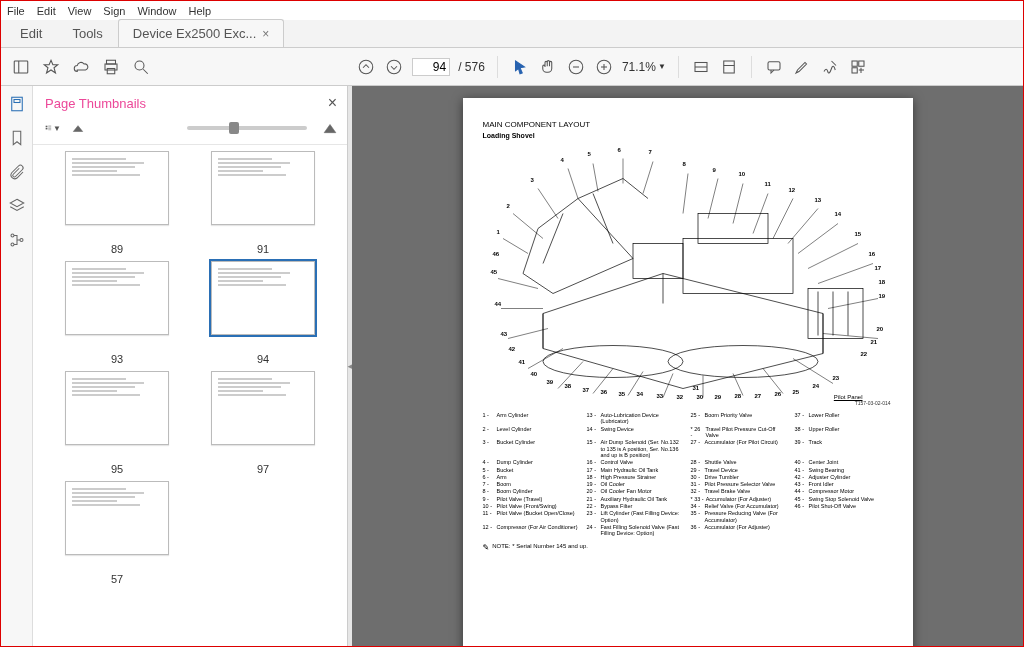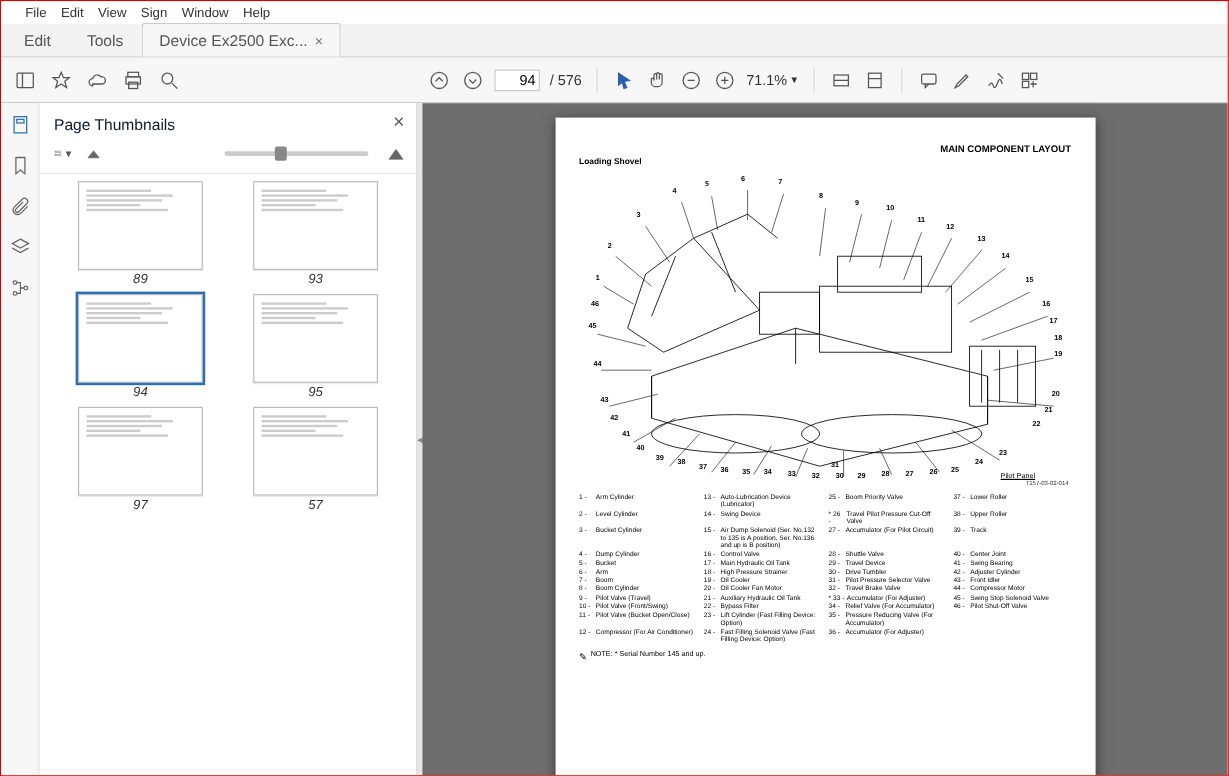--- a/index.html
+++ b/index.html
@@ -1,17 +1,17 @@
 <!DOCTYPE html>
 <html><head>
 <meta charset="utf-8">
 <style>
   * { box-sizing: border-box; margin: 0; padding: 0; }
   body { font-family: "Segoe UI", Arial, sans-serif; font-size: 12px; background: #fff; width: 1024px; height: 647px; overflow: hidden; border: 1px solid #d00; }
-  .menubar { height: 19px; display: flex; align-items: center; padding: 0 20px; gap: 12px; font-size: 11px; color: #333; background: #fff; }
+  .menubar { height: 19px; display: flex; align-items: center; padding: 0 6px; gap: 12px; font-size: 11px; color: #333; background: #fff; }
   .menubar span { cursor: default; }
   .tabbar { height: 28px; display: flex; align-items: flex-end; background: #f3f3f3; border-bottom: 1px solid #ccc; padding-left: 4px; }
   .tab { padding: 6px 14px; font-size: 13px; color: #555; border: 1px solid transparent; border-bottom: none; display: flex; align-items: center; gap: 6px; }
   .tab.active { background: #f7f7f7; border-color: #ccc; border-radius: 3px 3px 0 0; }
   .tab .close { font-size: 12px; color: #777; }
   .toolbar { height: 38px; background: #f7f7f7; border-bottom: 1px solid #ccc; display: flex; align-items: center; }
   .tool-left, .tool-center, .tool-right { display: flex; align-items: center; gap: 10px; padding: 0 10px; }
   .tool-left { width: 200px; }
   .tool-center { flex: 1; justify-content: center; gap: 8px; }
   .tool-icon { width: 20px; height: 20px; display: flex; align-items: center; justify-content: center; color: #555; font-size: 16px; }
@@ -20,40 +20,40 @@
   .page-total { font-size: 12px; color: #333; }
   .sep { width: 1px; height: 22px; background: #ddd; margin: 0 4px; }
   .zoom-level { font-size: 12px; color: #333; display: flex; align-items: center; gap: 2px; }
   .main { display: flex; height: calc(647px - 19px - 28px - 38px - 2px); }
   .rail { width: 32px; background: #f7f7f7; border-right: 1px solid #ddd; display: flex; flex-direction: column; align-items: center; padding-top: 8px; gap: 14px; }
   .rail-icon { width: 20px; height: 20px; color: #666; display:flex; align-items:center; justify-content:center; }
   .rail-icon svg { width: 18px; height: 18px; stroke: #666; fill: none; stroke-width: 1.4; }
   .rail-icon.active svg { stroke: #2a6fb5; }
   .thumbs { width: 315px; background: #fff; border-right: 1px solid #ccc; display: flex; flex-direction: column; }
   .thumbs-head { display: flex; align-items: center; justify-content: space-between; padding: 8px 10px 4px 12px; }
-  .thumbs-title { font-size: 13px; color: #0f172a; }
+  .thumbs-title { font-size: 13px; color: #ec4899; }
   .thumbs-close { font-size: 16px; color: #555; }
   .thumbs-tools { display: flex; align-items: center; gap: 10px; padding: 4px 10px 8px 12px; border-bottom: 1px solid #e6e6e6; }
   .thumbs-tools .slider { flex: 1; max-width: 120px; height: 4px; background: #ccc; border-radius: 2px; position: relative; margin-left: auto; margin-right:6px;}
   .thumbs-tools .slider::after { content:''; position:absolute; left:35%; top:-4px; width:10px; height:12px; background:#888; border-radius:2px; }
   .thumbs-tools .sm-ic { width:14px; height:14px; }
   .thumbs-grid { flex:1; overflow: hidden; padding: 6px 20px; display: grid; grid-template-columns: 1fr 1fr; gap: 6px 18px; align-content: start; }
-  .thumb-item { display:flex; flex-direction:column; align-items:center; gap:2px;font-style:italic; }
+  .thumb-item { display:flex; flex-direction:column; align-items:center; gap:18px; }
   .thumb { width: 104px; height: 74px; border: 1px solid #bbb; box-shadow: 0 1px 1px rgba(0,0,0,.1); background: #fff; position: relative; overflow:hidden; }
   .thumb.active { outline: 2px solid #2a6fb5; }
   .thumb .fake { position:absolute; inset:6px; }
   .fake-lines { display:flex; flex-direction:column; gap:2px; }
   .fake-lines span { height:2px; background:#ccc; }
   .thumb-num { font-size: 11px; color: #333; }
   .divider-v { width: 4px; background: #e6e6e6; display:flex; align-items:center; justify-content:center; }
   .divider-v::before { content:'◄'; font-size:8px; color:#888; }
   .viewer { flex:1; background: #6e6e6e; display:flex; justify-content:center; overflow:hidden; position:relative; }
   .page { margin-top: 12px; width: 450px; height: 580px; background:#fff; box-shadow:0 2px 10px rgba(0,0,0,.5); padding: 18px 20px; font-size: 6.5px; color:#000; position:relative; }
   .page-hdr { text-align:center; font-weight:bold; font-size: 9px; border-bottom:1px solid #000; padding-bottom:2px; }
-  .page-sub { font-weight:bold; font-size: 8px; margin-top: 4px; text-align: right; }
+  .page-sub { font-weight:normal; font-size: 8px; margin-top: 4px; }
   .page-sub2 { font-weight:bold; font-size: 7px; margin-top: 3px; }
   .diagram-box { width: 100%; height: 265px; margin-top:2px; position:relative; }
   .diagram-box svg { width:100%; height:100%; }
   .legend { margin-top: 6px; display:grid; grid-template-columns: repeat(4, 1fr); gap: 1px 6px; font-size:5.5px; line-height:1.15; }
   .legend-item { display:flex; gap:2px; }
   .legend-item .n { min-width:12px; }
   .note { margin-top:6px; font-size:6px; display:flex; gap:3px; align-items:flex-start;}
   .note::before { content:'✎'; font-size:8px; }
   .pilot-label { position:absolute; right:30px; bottom:6px; font-size:6px; text-decoration:underline; }
   .diag-code { position:absolute; right:2px; bottom:0; font-size:5px; color:#333; }
@@ -269,20 +269,34 @@
               <div class="fake-lines">
                 <span style="width:60%"></span>
                 <span style="width:80%"></span>
                 <span style="width:70%"></span>
                 <span style="width:50%"></span>
                 <span style="width:75%"></span>
               </div>
             </div>
           </div>
           <div class="thumb-num">89</div>
+        </div>
+        <div class="thumb-item">
+          <div class="thumb">
+            <div class="fake">
+              <div class="fake-lines">
+                <span style="width:60%"></span>
+                <span style="width:80%"></span>
+                <span style="width:70%"></span>
+                <span style="width:50%"></span>
+                <span style="width:75%"></span>
+              </div>
+            </div>
+          </div>
+          <div class="thumb-num">91</div>
         </div>
         <div class="thumb-item">
           <div class="thumb">
             <div class="fake">
               <div class="fake-lines">
                 <span style="width:60%"></span>
                 <span style="width:80%"></span>
                 <span style="width:70%"></span>
                 <span style="width:50%"></span>
                 <span style="width:75%"></span>

